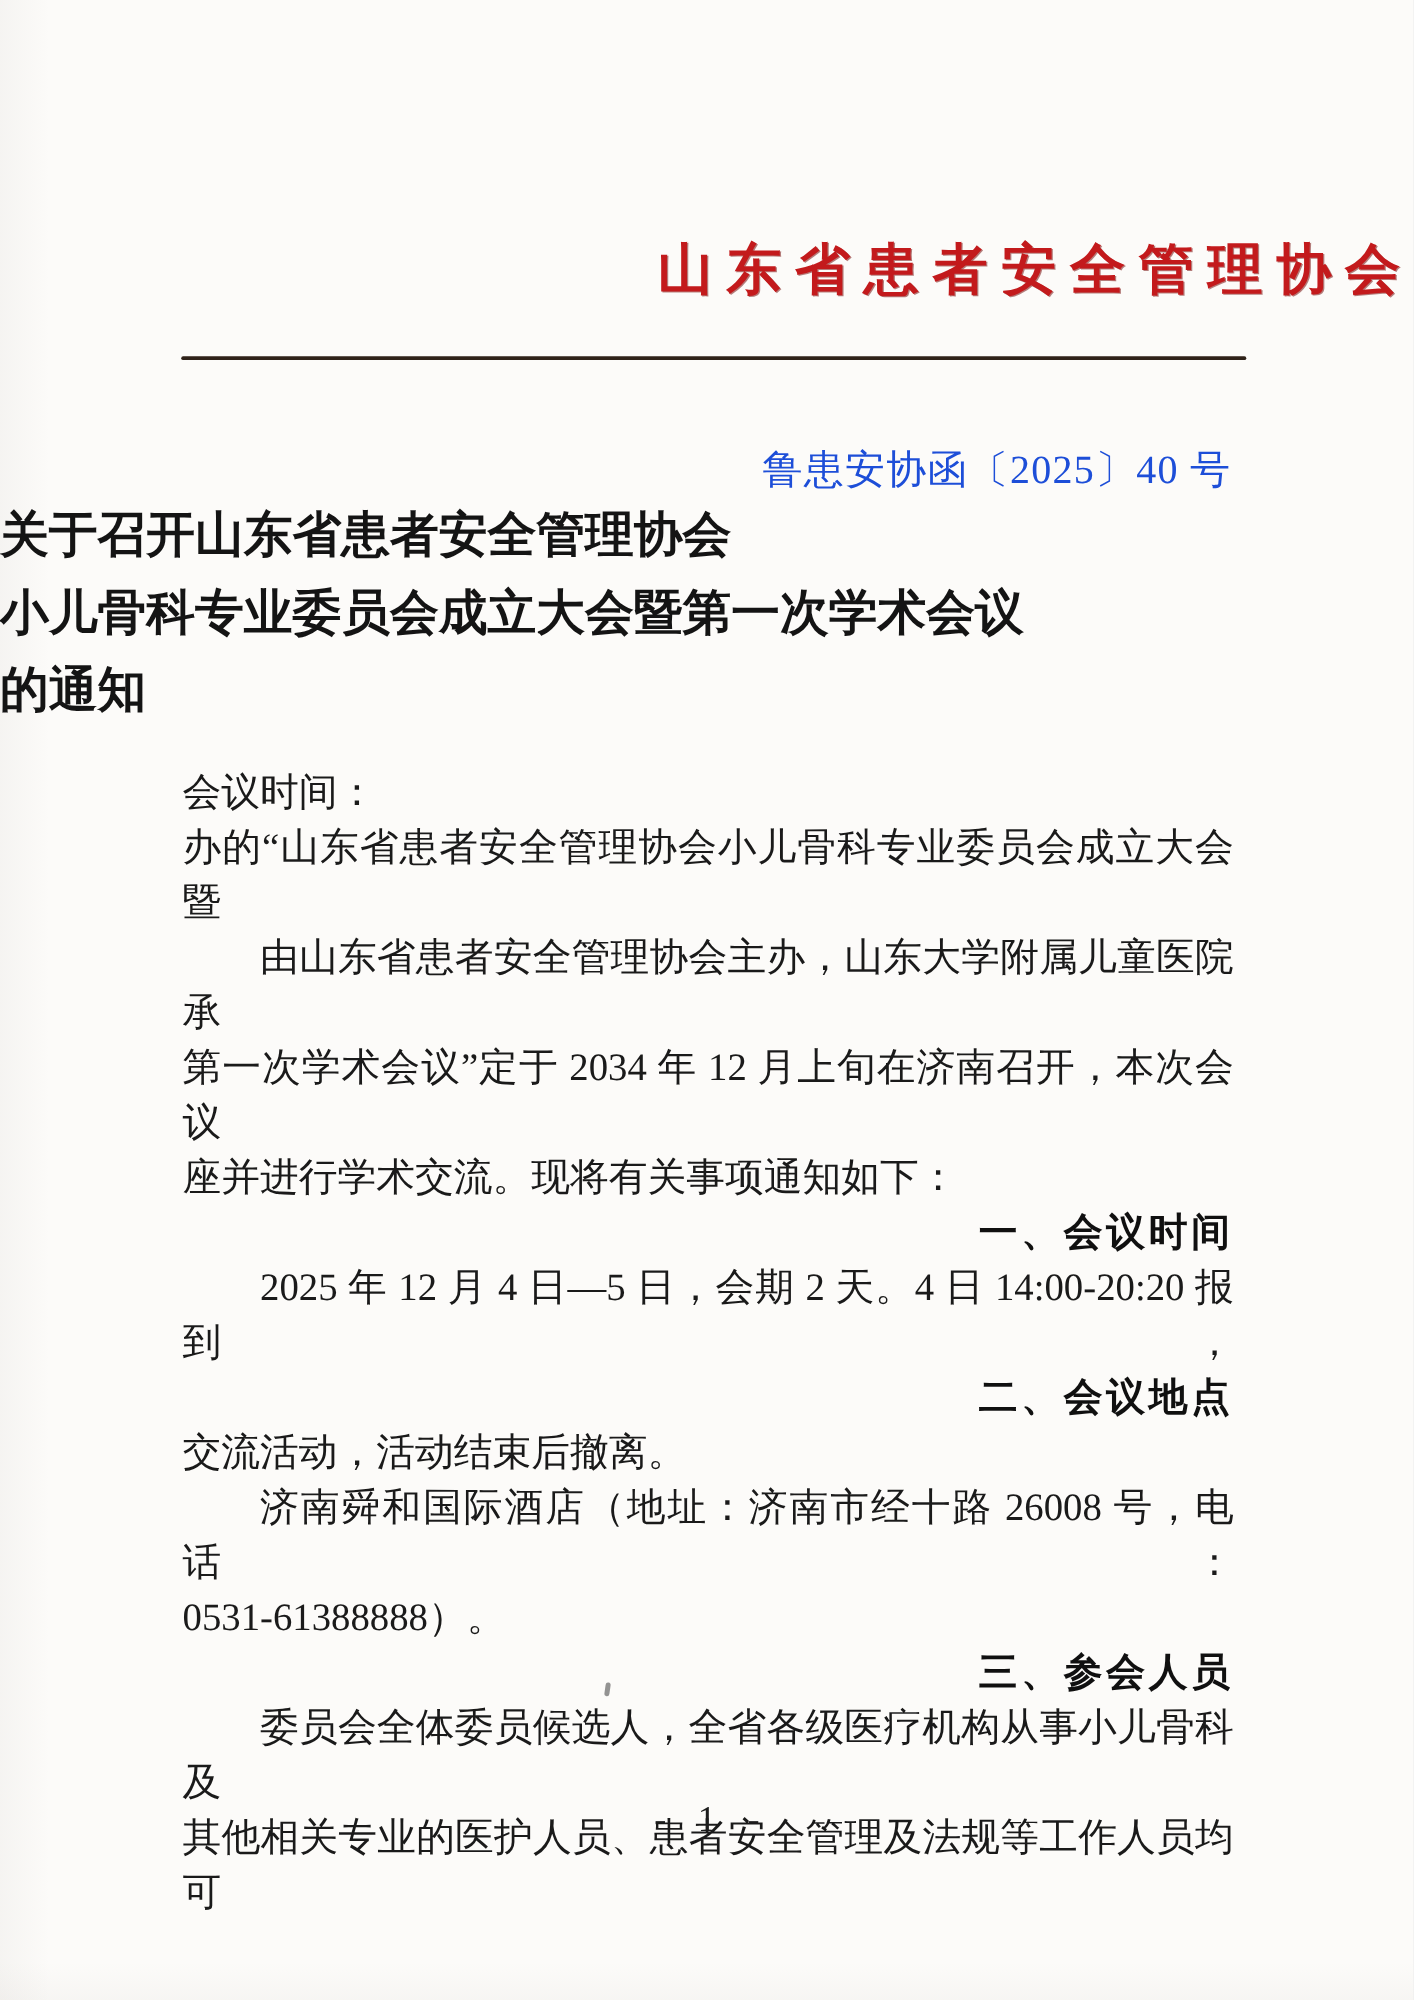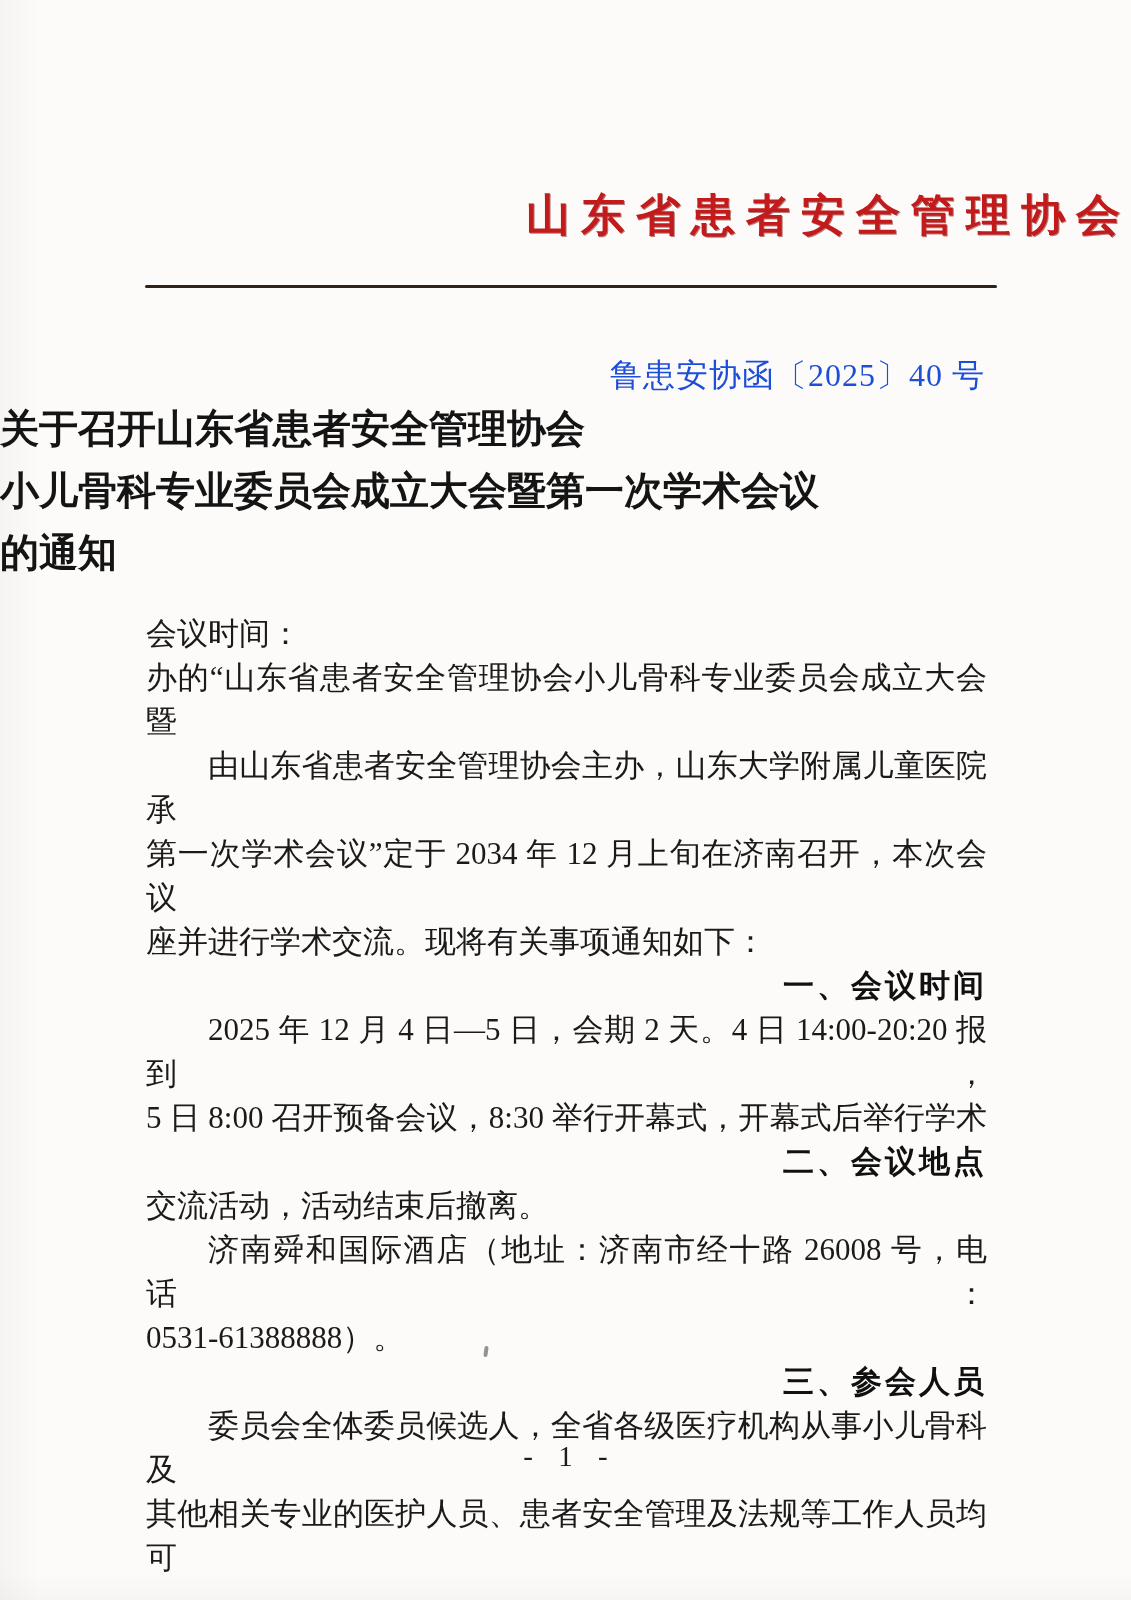--- a/index.html
+++ b/index.html
@@ -95,21 +95,20 @@
   </div>
 
   <div class="body">
     <div class="ln">会议时间：</div>
     <div class="ln justify">办的“山东省患者安全管理协会小儿骨科专业委员会成立大会暨</div>
     <div class="ln indent justify">由山东省患者安全管理协会主办，山东大学附属儿童医院承</div>
     <div class="ln justify">第一次学术会议”定于 2034 年 12 月上旬在济南召开，本次会议</div>
     <div class="ln">座并进行学术交流。现将有关事项通知如下：</div>
     <div class="ln indent heading">一、会议时间</div>
     <div class="ln indent justify">2025 年 12 月 4 日—5 日，会期 2 天。4 日 14:00-20:20 报到，</div>
-    <div class="ln justify">5 日 8:00 召开预备会议，8:30 举行开幕式，开幕式后举行学术</div>
     <div class="ln indent heading">二、会议地点</div>
     <div class="ln">交流活动，活动结束后撤离。</div>
     <div class="ln indent justify">济南舜和国际酒店（地址：济南市经十路 26008 号，电话：</div>
     <div class="ln">0531-61388888）。</div>
     <div class="ln indent heading">三、参会人员</div>
     <div class="ln indent justify">委员会全体委员候选人，全省各级医疗机构从事小儿骨科及</div>
     <div class="ln justify">其他相关专业的医护人员、患者安全管理及法规等工作人员均可</div>
 
   </div>
 

